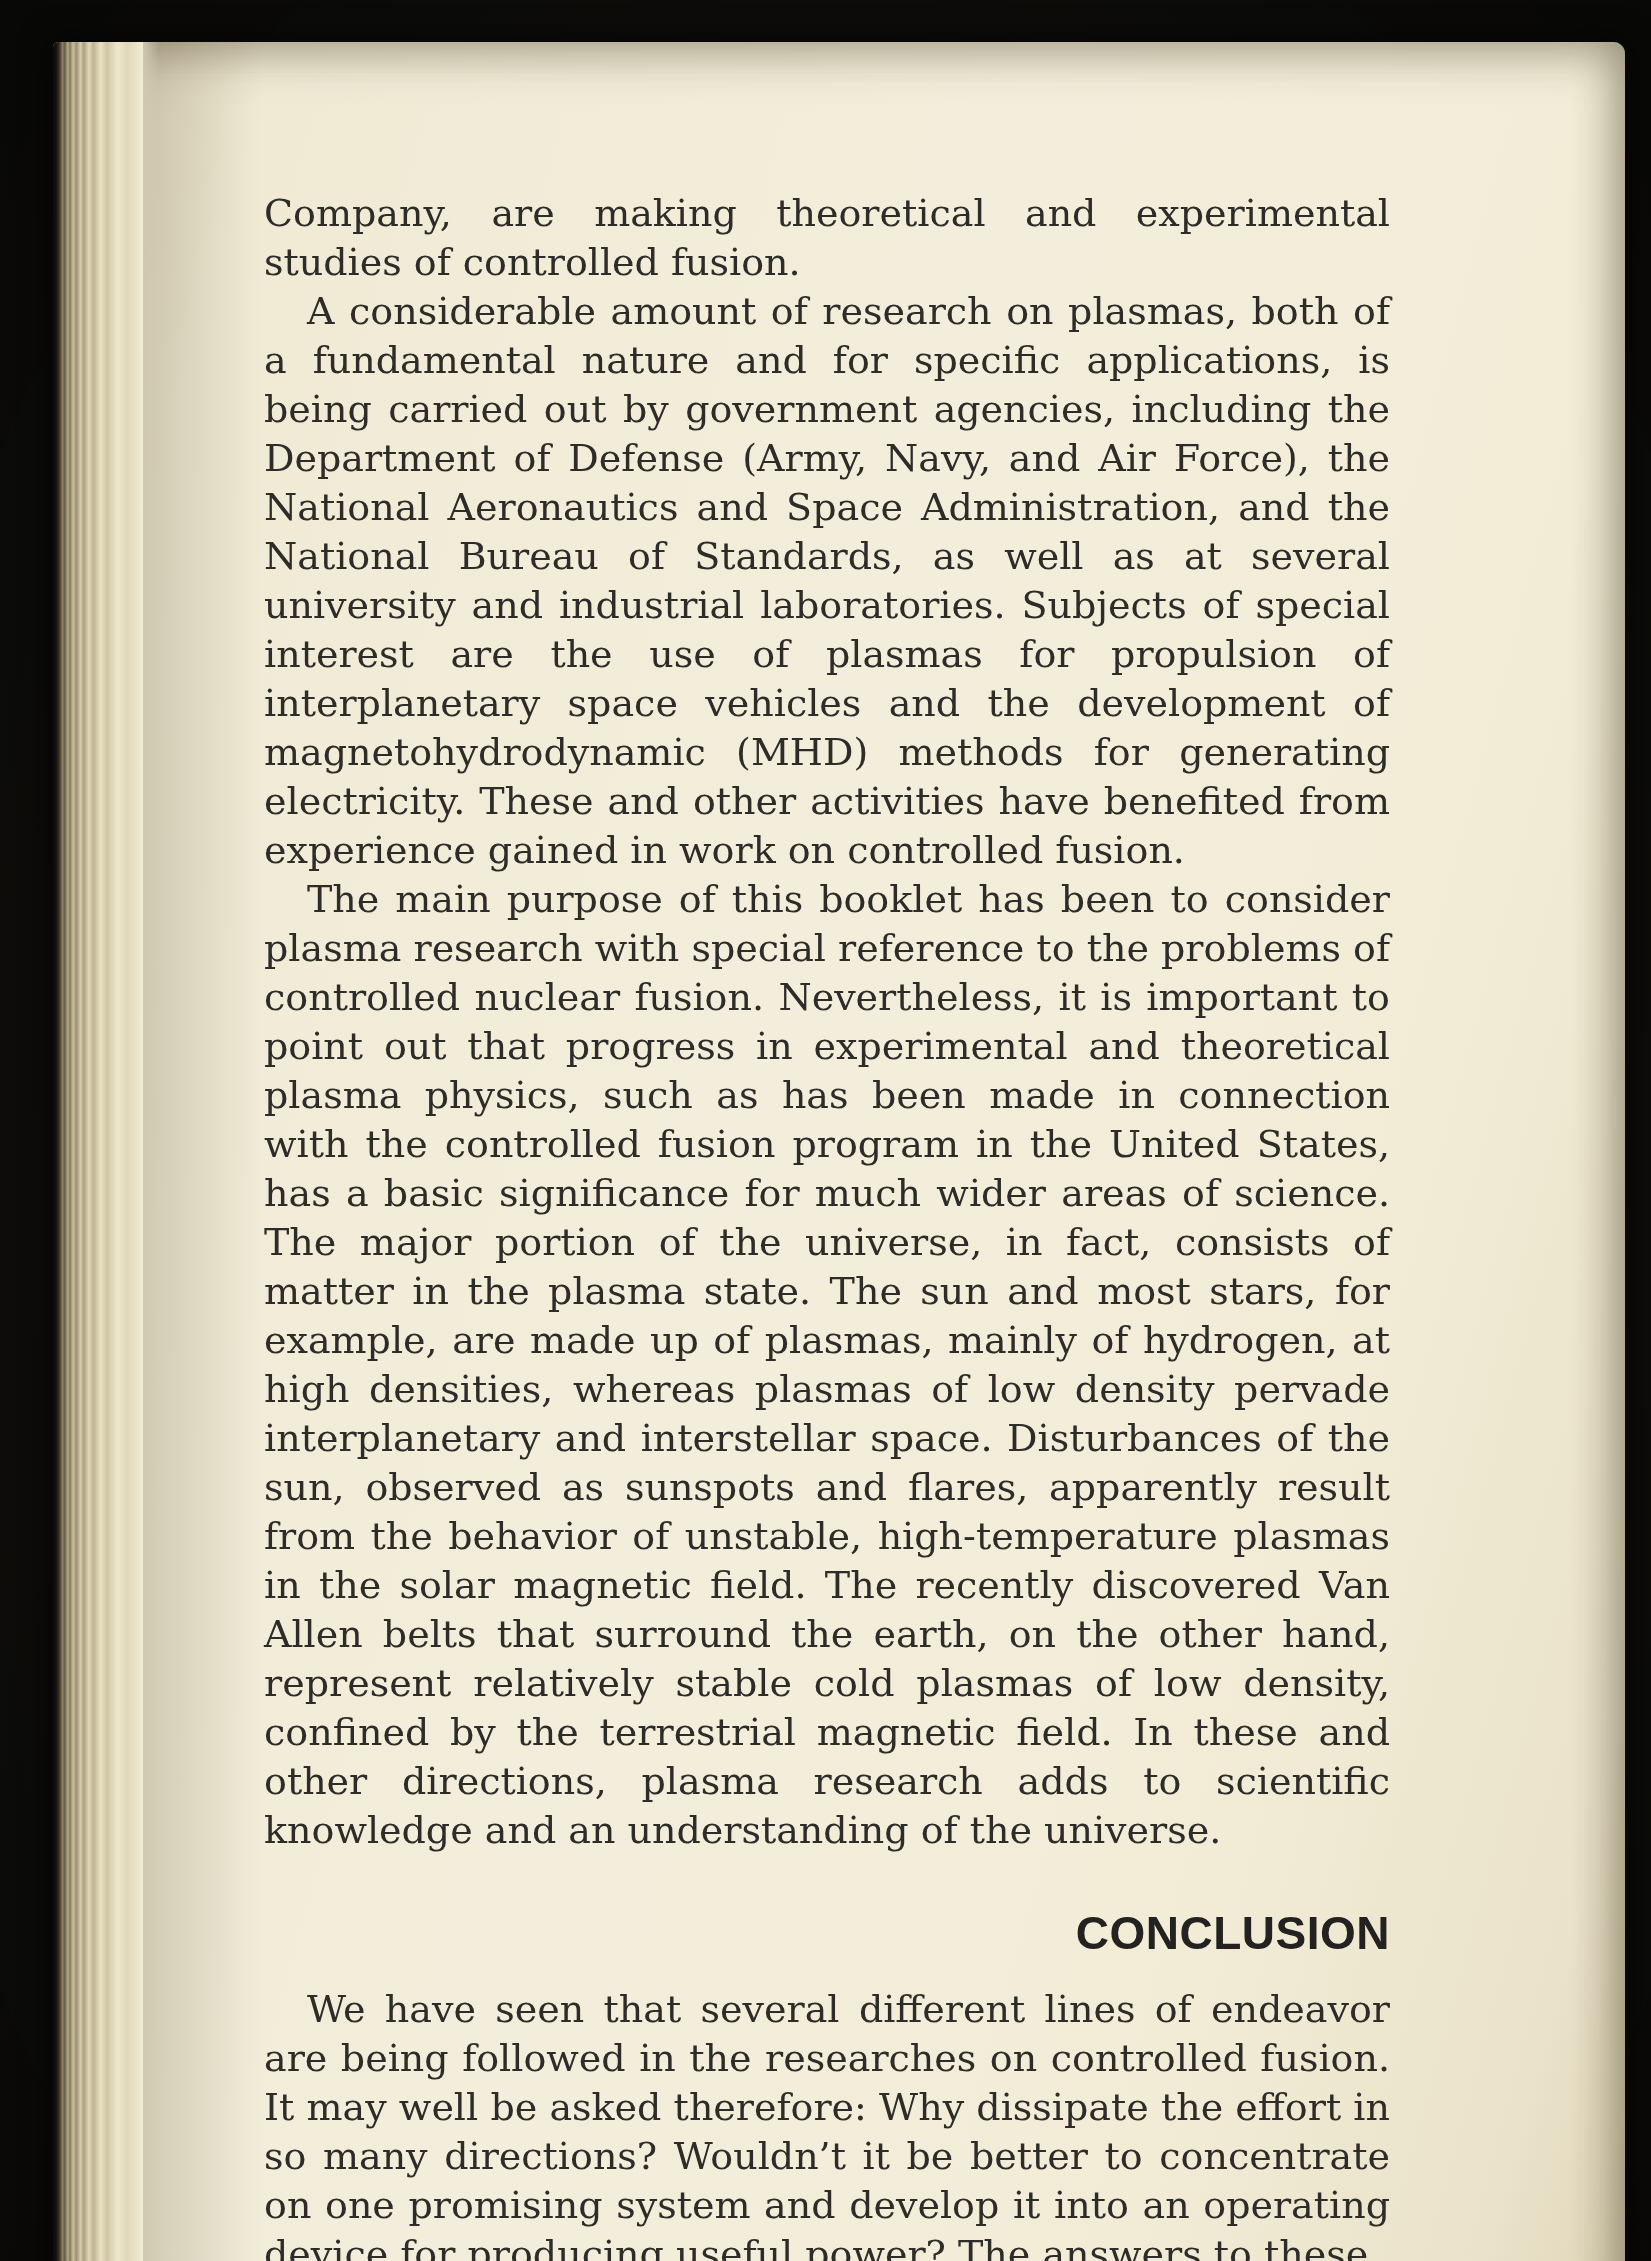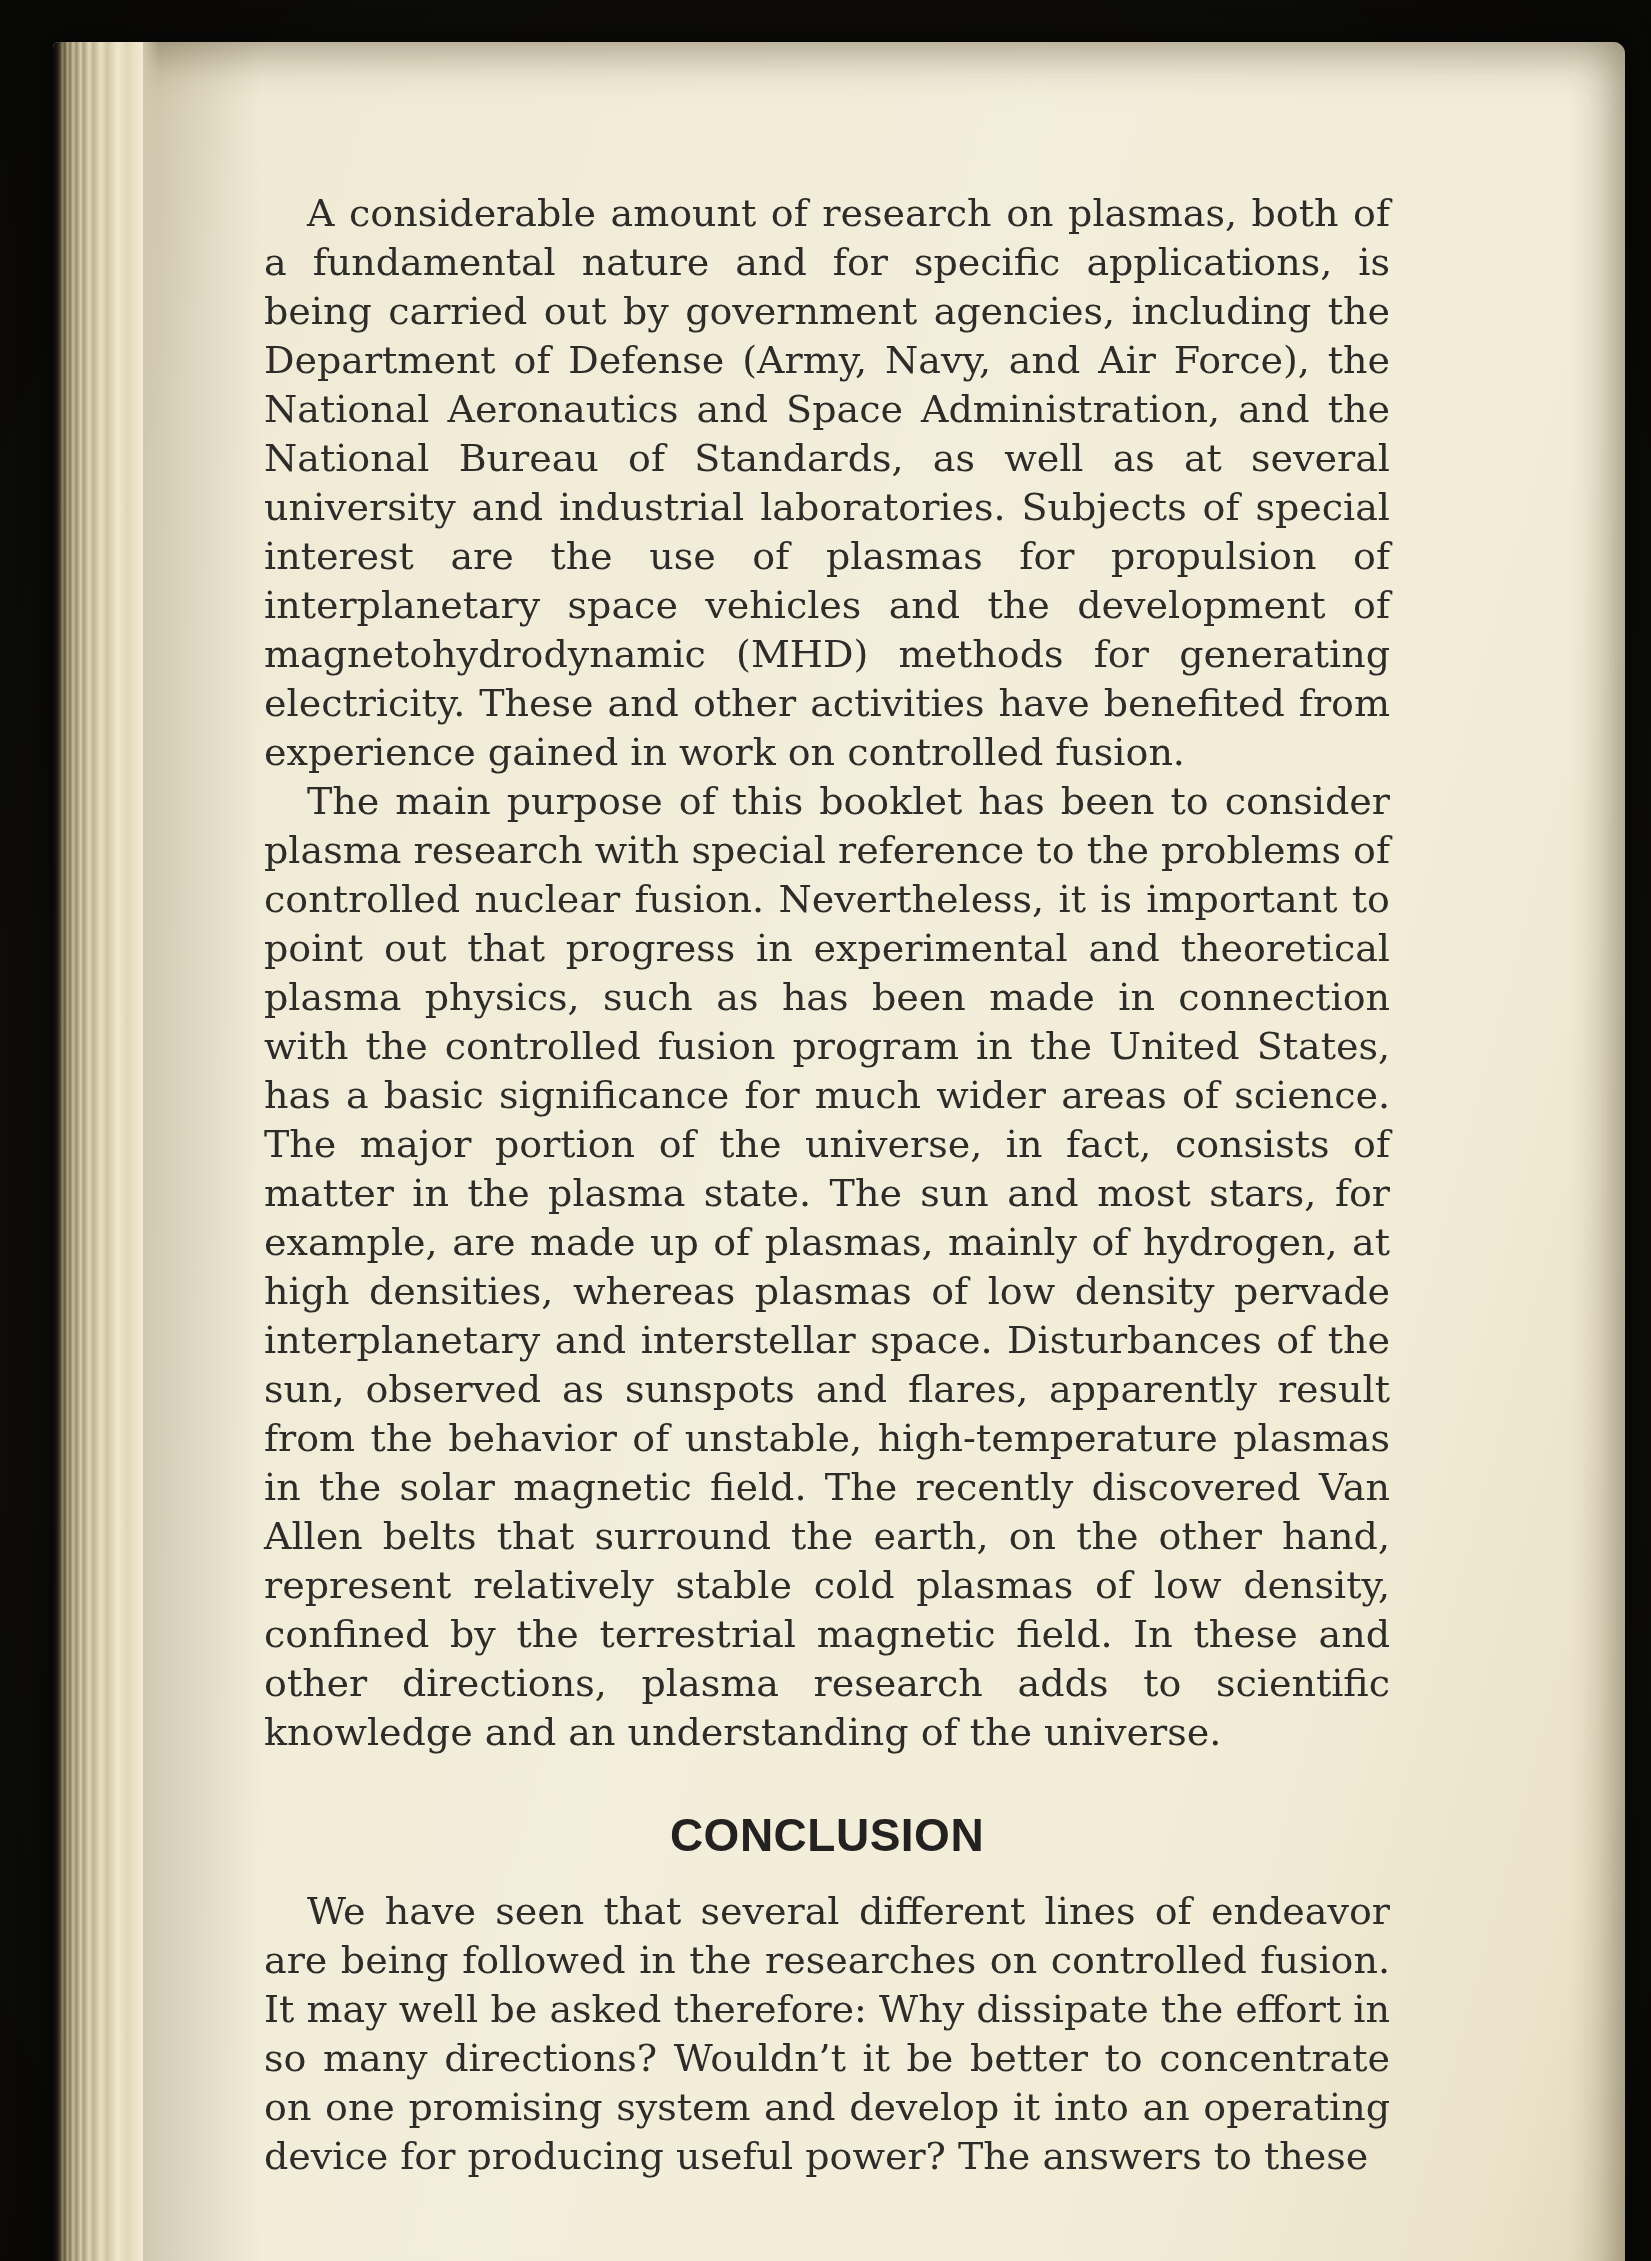--- a/index.html
+++ b/index.html
@@ -104,32 +104,33 @@
   }
 
   .heading {
     margin: 53px 0 26px 0;
     font-family: "Liberation Sans", sans-serif;
     font-weight: bold;
     font-size: 46px;
     line-height: 51px;
     letter-spacing: 0.5px;
     color: #232221;
-    text-align: center;
+    text-align: right;
     text-indent: 0;
   }
 </style>
 </head>
 <body>
 
 <div class="book-page">
   <div class="binding"></div>
   <div class="gutter-shadow"></div>
 
   <div class="text-column">
+    <p class="para no-indent">Company, are making theoretical and experimental studies of controlled fusion.</p>
     <p class="para">A considerable amount of research on plasmas, both of a fundamental nature and for specific applications, is being carried out by government agencies, including the Department of Defense (Army, Navy, and Air Force), the National Aeronautics and Space Administration, and the National Bureau of Standards, as well as at several university and industrial laboratories. Subjects of special interest are the use of plasmas for propulsion of interplanetary space vehicles and the development of magnetohydrodynamic (MHD) methods for generating electricity. These and other activities have benefited from experience gained in work on controlled fusion.</p>
     <p class="para">The main purpose of this booklet has been to consider plasma research with special reference to the problems of controlled nuclear fusion. Nevertheless, it is important to point out that progress in experimental and theoretical plasma physics, such as has been made in connection with the controlled fusion program in the United States, has a basic significance for much wider areas of science. The major portion of the universe, in fact, consists of matter in the plasma state. The sun and most stars, for example, are made up of plasmas, mainly of hydrogen, at high densities, whereas plasmas of low density pervade interplanetary and interstellar space. Disturbances of the sun, observed as sunspots and flares, apparently result from the behavior of unstable, high-temperature plasmas in the solar magnetic field. The recently discovered Van Allen belts that surround the earth, on the other hand, represent relatively stable cold plasmas of low density, confined by the terrestrial magnetic field. In these and other directions, plasma research adds to scientific knowledge and an understanding of the universe.</p>
     <h2 class="heading">CONCLUSION</h2>
     <p class="para">We have seen that several different lines of endeavor are being followed in the researches on controlled fusion. It may well be asked therefore: Why dissipate the effort in so many directions? Wouldn’t it be better to concentrate on one promising system and develop it into an operating device for producing useful power? The answers to these</p>
   </div>
 
 </div>
 
 
 </body></html>

